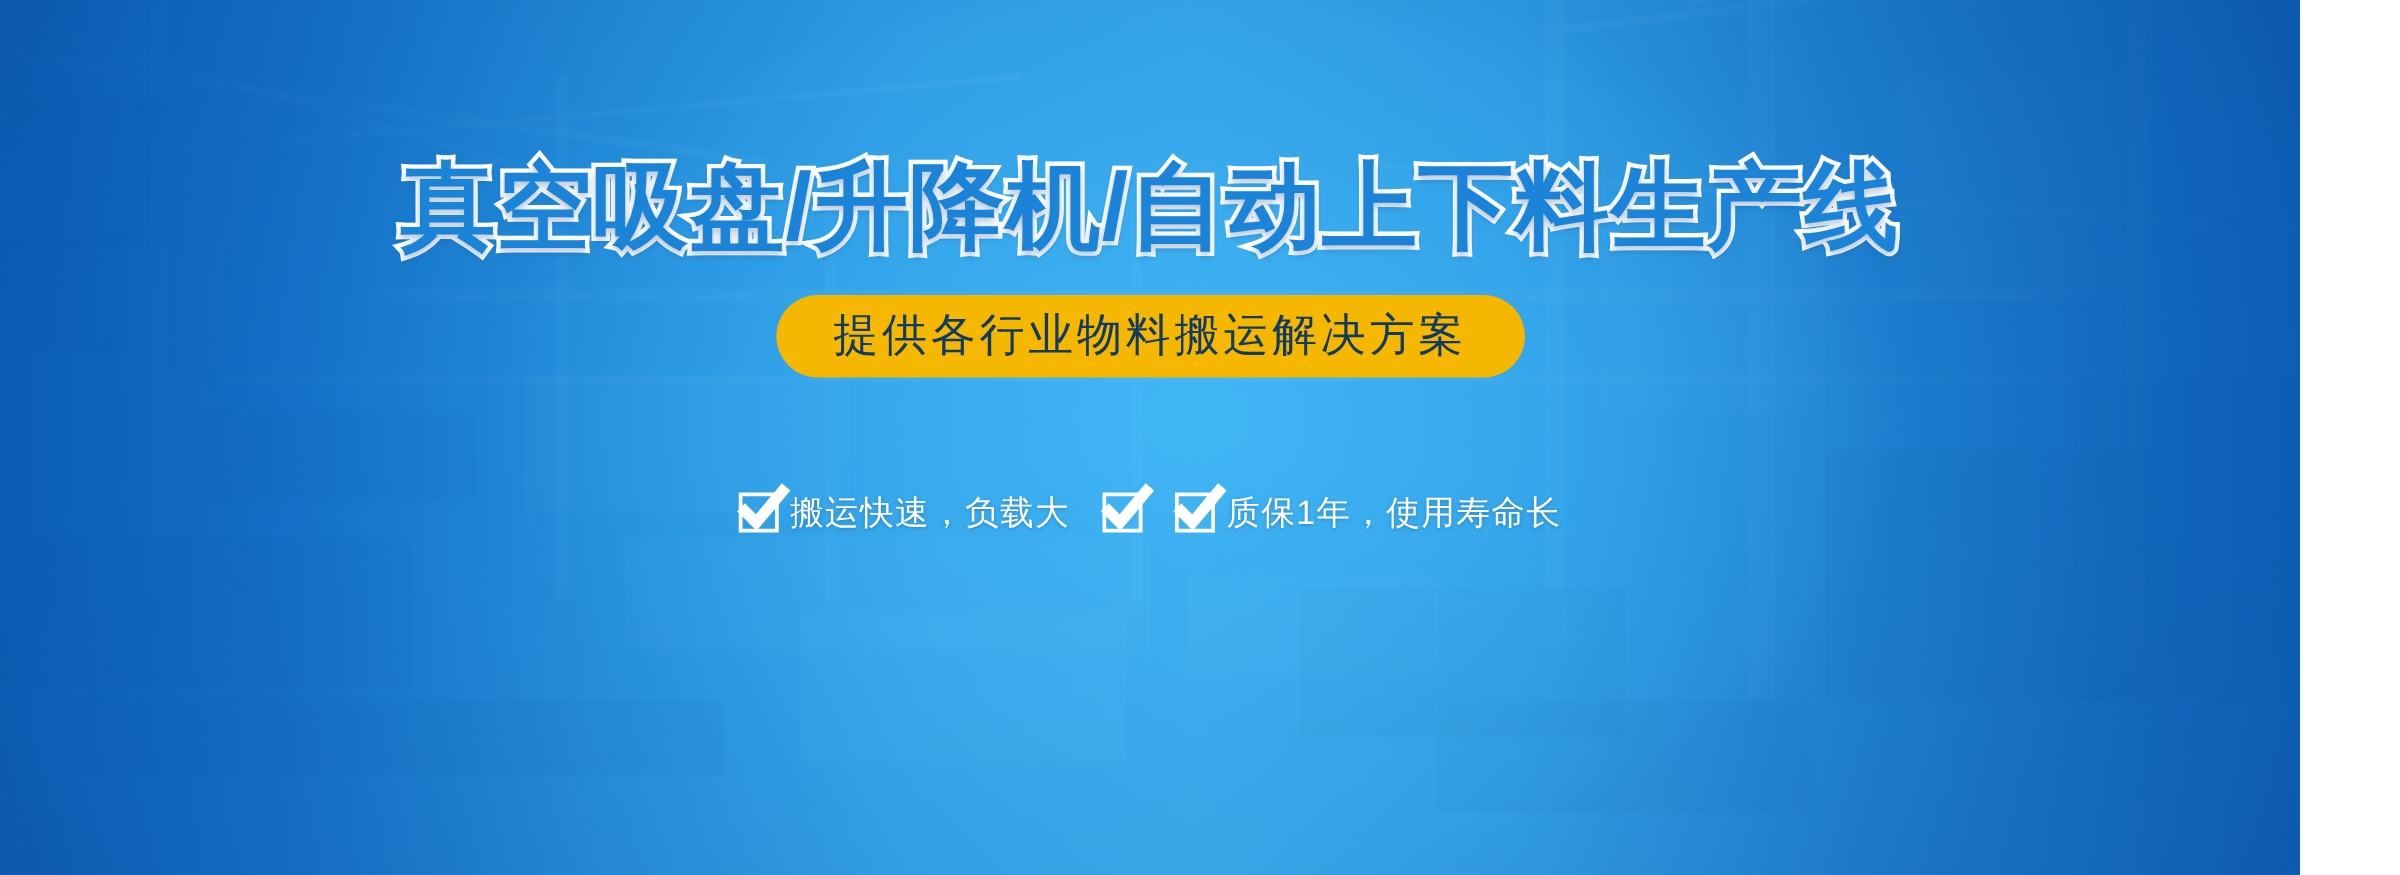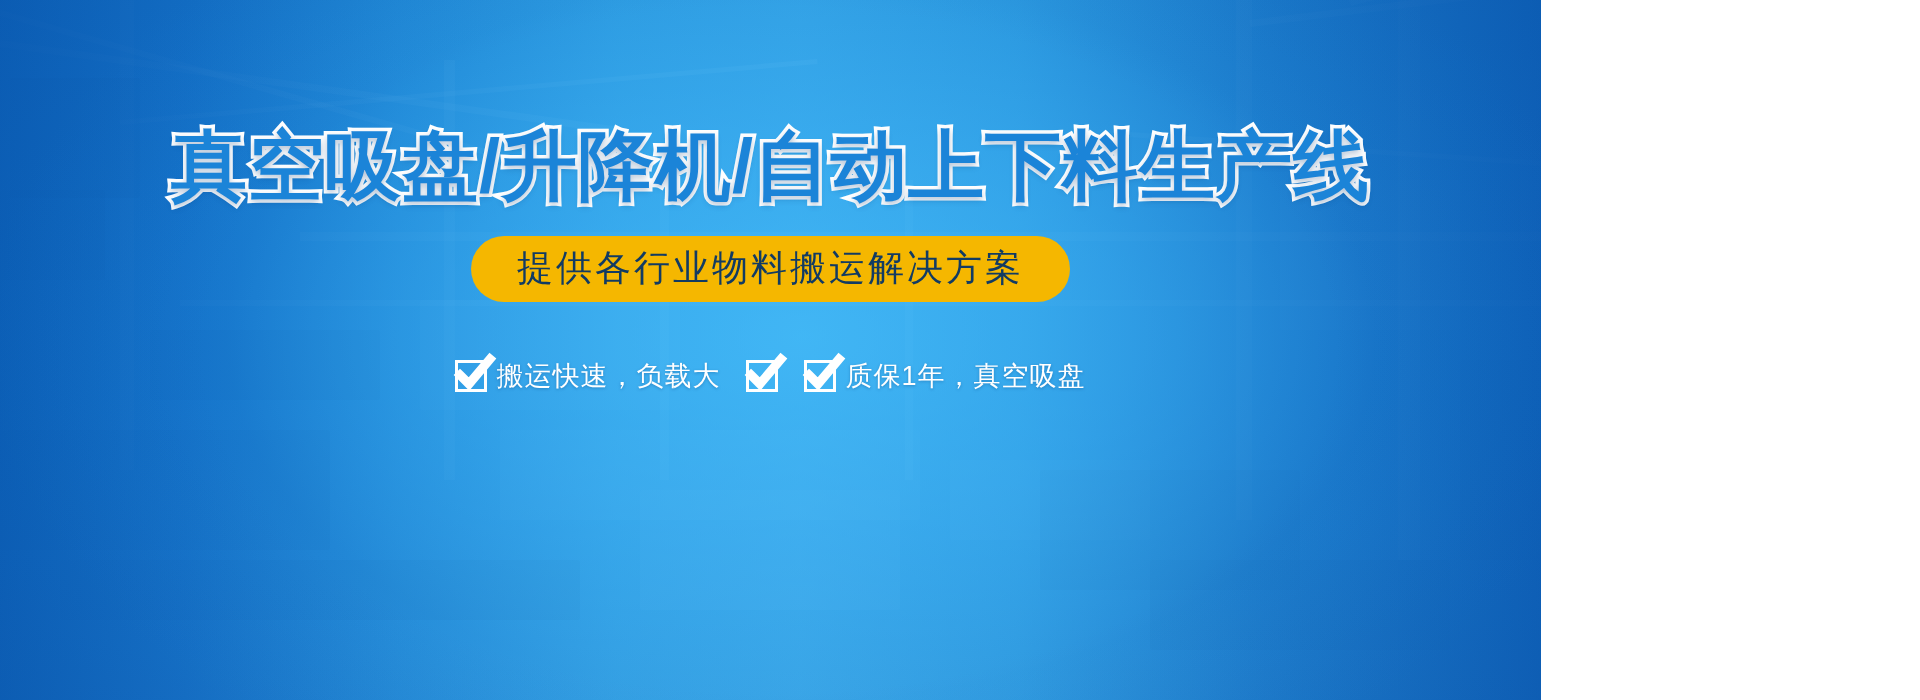--- a/index.html
+++ b/index.html
@@ -6,21 +6,21 @@
     margin: 0;
     padding: 0;
     background: #ffffff;
   }
   body {
     font-family: "Liberation Sans", "DejaVu Sans", sans-serif;
   }
 
   .banner {
     position: relative;
-    width: 1541px;
+    width: 1840px;
     height: 700px;
     overflow: hidden;
     background: #1a7fd4;
   }
 
   
   .bg-photo {
     position: absolute;
     inset: 0;
     background-color: #2a83c9;
@@ -121,21 +121,21 @@
   .subtitle-text {
     font-size: 36px;
     font-weight: normal;
     color: #123b63;
     letter-spacing: 3px;
     line-height: 1.18;
     white-space: nowrap;
   }
 
   .features {
-    margin-top: 58px;
+    margin-top: 92px;
     display: flex;
     align-items: center;
     gap: 26px;
     white-space: nowrap;
   }
   .feature {
     display: flex;
     align-items: center;
     gap: 9px;
   }
@@ -239,18 +239,18 @@
           </svg>
         </span>
       </div>
 
       <div class="feature">
         <span class="check-box">
           <svg viewBox="0 0 42 42" aria-hidden="true">
             <path d="M7 22 L16 31 L37 6" fill="none" stroke="#ffffff" stroke-width="9" stroke-linecap="square" stroke-linejoin="miter"></path>
           </svg>
         </span>
-        <span class="feature-text">质保1年，真空吸盘</span>
+        <span class="feature-text">质保1年，使用寿命长</span>
       </div>
 
     </div>
   </div>
 </div>
 
 </body></html>

